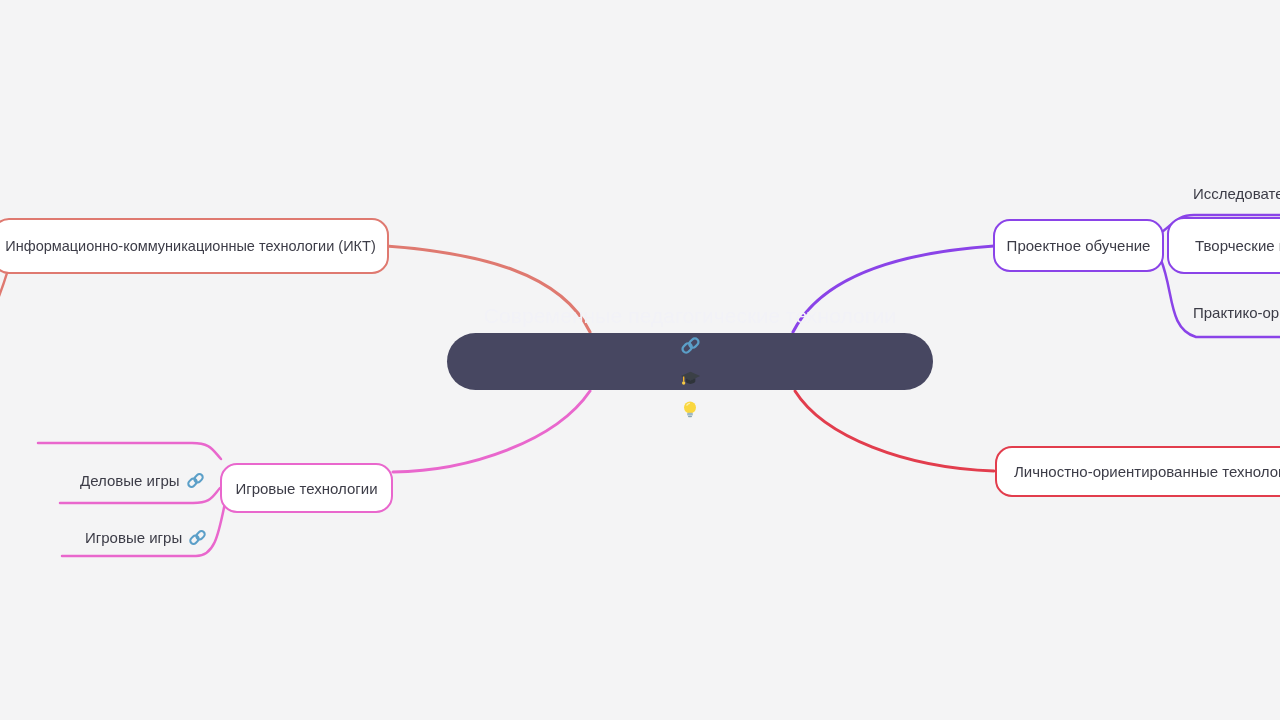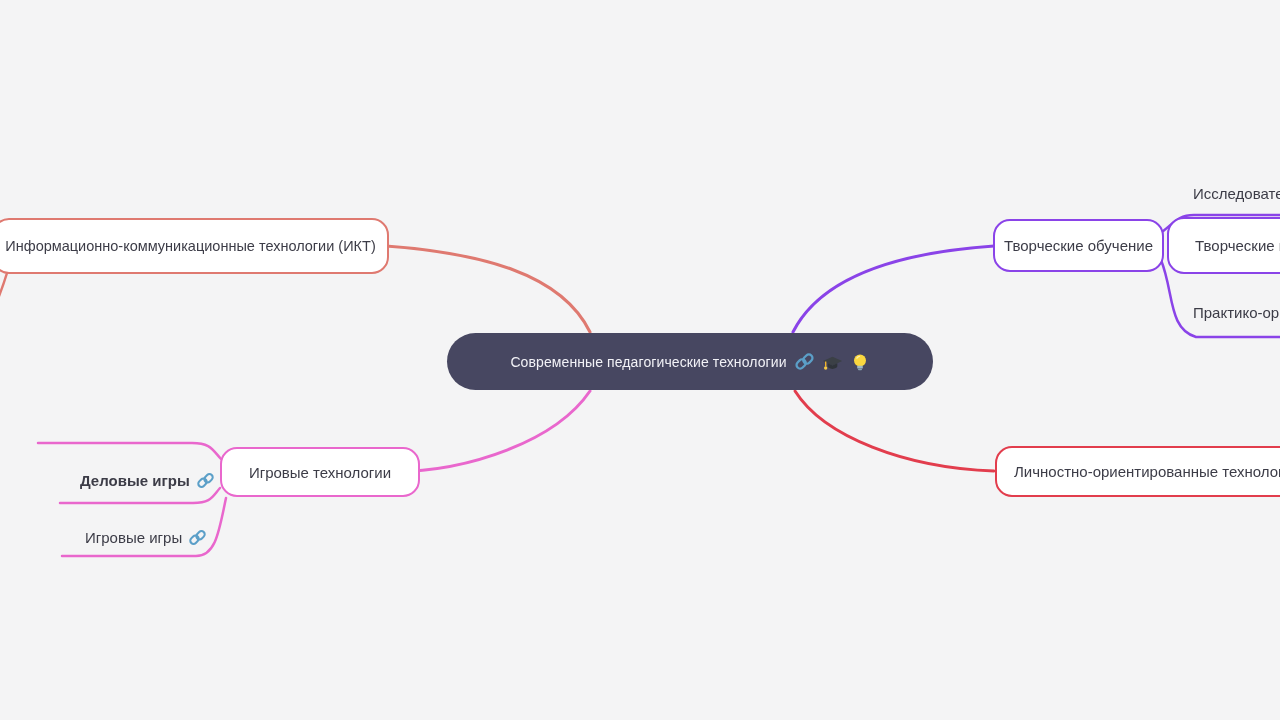--- a/index.html
+++ b/index.html
@@ -5,34 +5,34 @@
   html,body{margin:0;padding:0;}
   body{background:#f4f4f5;font-family:"Liberation Sans", sans-serif;}
   #canvas{position:relative;width:1280px;height:720px;overflow:hidden;background:#f4f4f5;}
   #wires{position:absolute;left:0;top:0;pointer-events:none;}
   .node{position:absolute;background:#ffffff;display:flex;align-items:center;box-sizing:border-box;
         white-space:nowrap;color:#3c3c47;}
   .node.boxed{border-style:solid;border-width:2.5px;border-radius:17px;}
   .node.center-align{justify-content:center;}
   .root-node{position:absolute;left:447px;top:333px;width:486px;height:57px;border-radius:29px;
         background:#474761;display:flex;align-items:center;justify-content:center;gap:7px;
-        color:#f2f2f7;font-size:14px;white-space:nowrap;}
+        color:#f2f2f7;font-size:21px;white-space:nowrap;flex-direction:column;}
   .root-node .lbl{letter-spacing:.1px;}
   .branch-ikt{left:-8px;top:218px;width:397px;height:56px;border-color:#df7970;font-size:14.5px;border-radius:19px;}
   .branch-project{left:993px;top:219px;width:171px;height:53px;border-color:#8a43e8;font-size:15px;}
   .child-tvorcheskie{left:1167px;top:217px;width:310px;height:57px;border-color:#8a43e8;font-size:15px;
         padding-left:26px;border-radius:19px;}
   .branch-lichnostno{left:995px;top:446px;width:440px;height:51px;border-color:#e23d4d;font-size:15px;padding-left:17px;}
-  .branch-igrovye{left:220px;top:447px;width:200px;height:50px;border-color:#e967cd;font-size:15px;}
+  .branch-igrovye{left:220px;top:463px;width:173px;height:50px;border-color:#e967cd;font-size:15px;}
   .txt-child{position:absolute;display:flex;align-items:center;gap:6px;font-size:15px;color:#3c3c47;
         background:transparent;white-space:nowrap;}
   .tc-issledovatel{left:1193px;top:181px;height:24px;}
   .tc-praktiko{left:1193px;top:300px;height:24px;}
   .tc-didakticheskie{left:38px;top:407px;height:26px;}
-  .tc-delovye{left:80px;top:467px;height:26px;font-weight:bold;}
+  .tc-delovye{left:80px;top:467px;height:26px;}
   .tc-rolevye{left:85px;top:524px;height:26px;}
   .ic{flex:0 0 auto;display:block;}
 </style>
 </head>
 <body>
 
 <div id="canvas">
 
   <svg id="wires" width="1280" height="720" viewBox="0 0 1280 720">
     <g fill="none" stroke-linecap="round">
@@ -69,21 +69,21 @@
       <rect x="8.6" y="15.4" width="6.8" height="3.2" rx="1" fill="#9fb9c4"></rect>
       <rect x="9.6" y="18.8" width="4.8" height="2" rx="1" fill="#8aa7b2"></rect>
     </svg>
   </div>
 
   <div class="node boxed center-align branch-ikt">
     <span>Информационно-коммуникационные технологии (ИКТ)</span>
   </div>
 
   <div class="node boxed center-align branch-project">
-    <span>Творческие обучение</span>
+    <span>Проектное обучение</span>
   </div>
 
   <div class="txt-child tc-issledovatel">
     <span>Исследовател</span>
   </div>
 
   <div class="node boxed child-tvorcheskie">
     <span>Творческие пр</span>
   </div>
 

